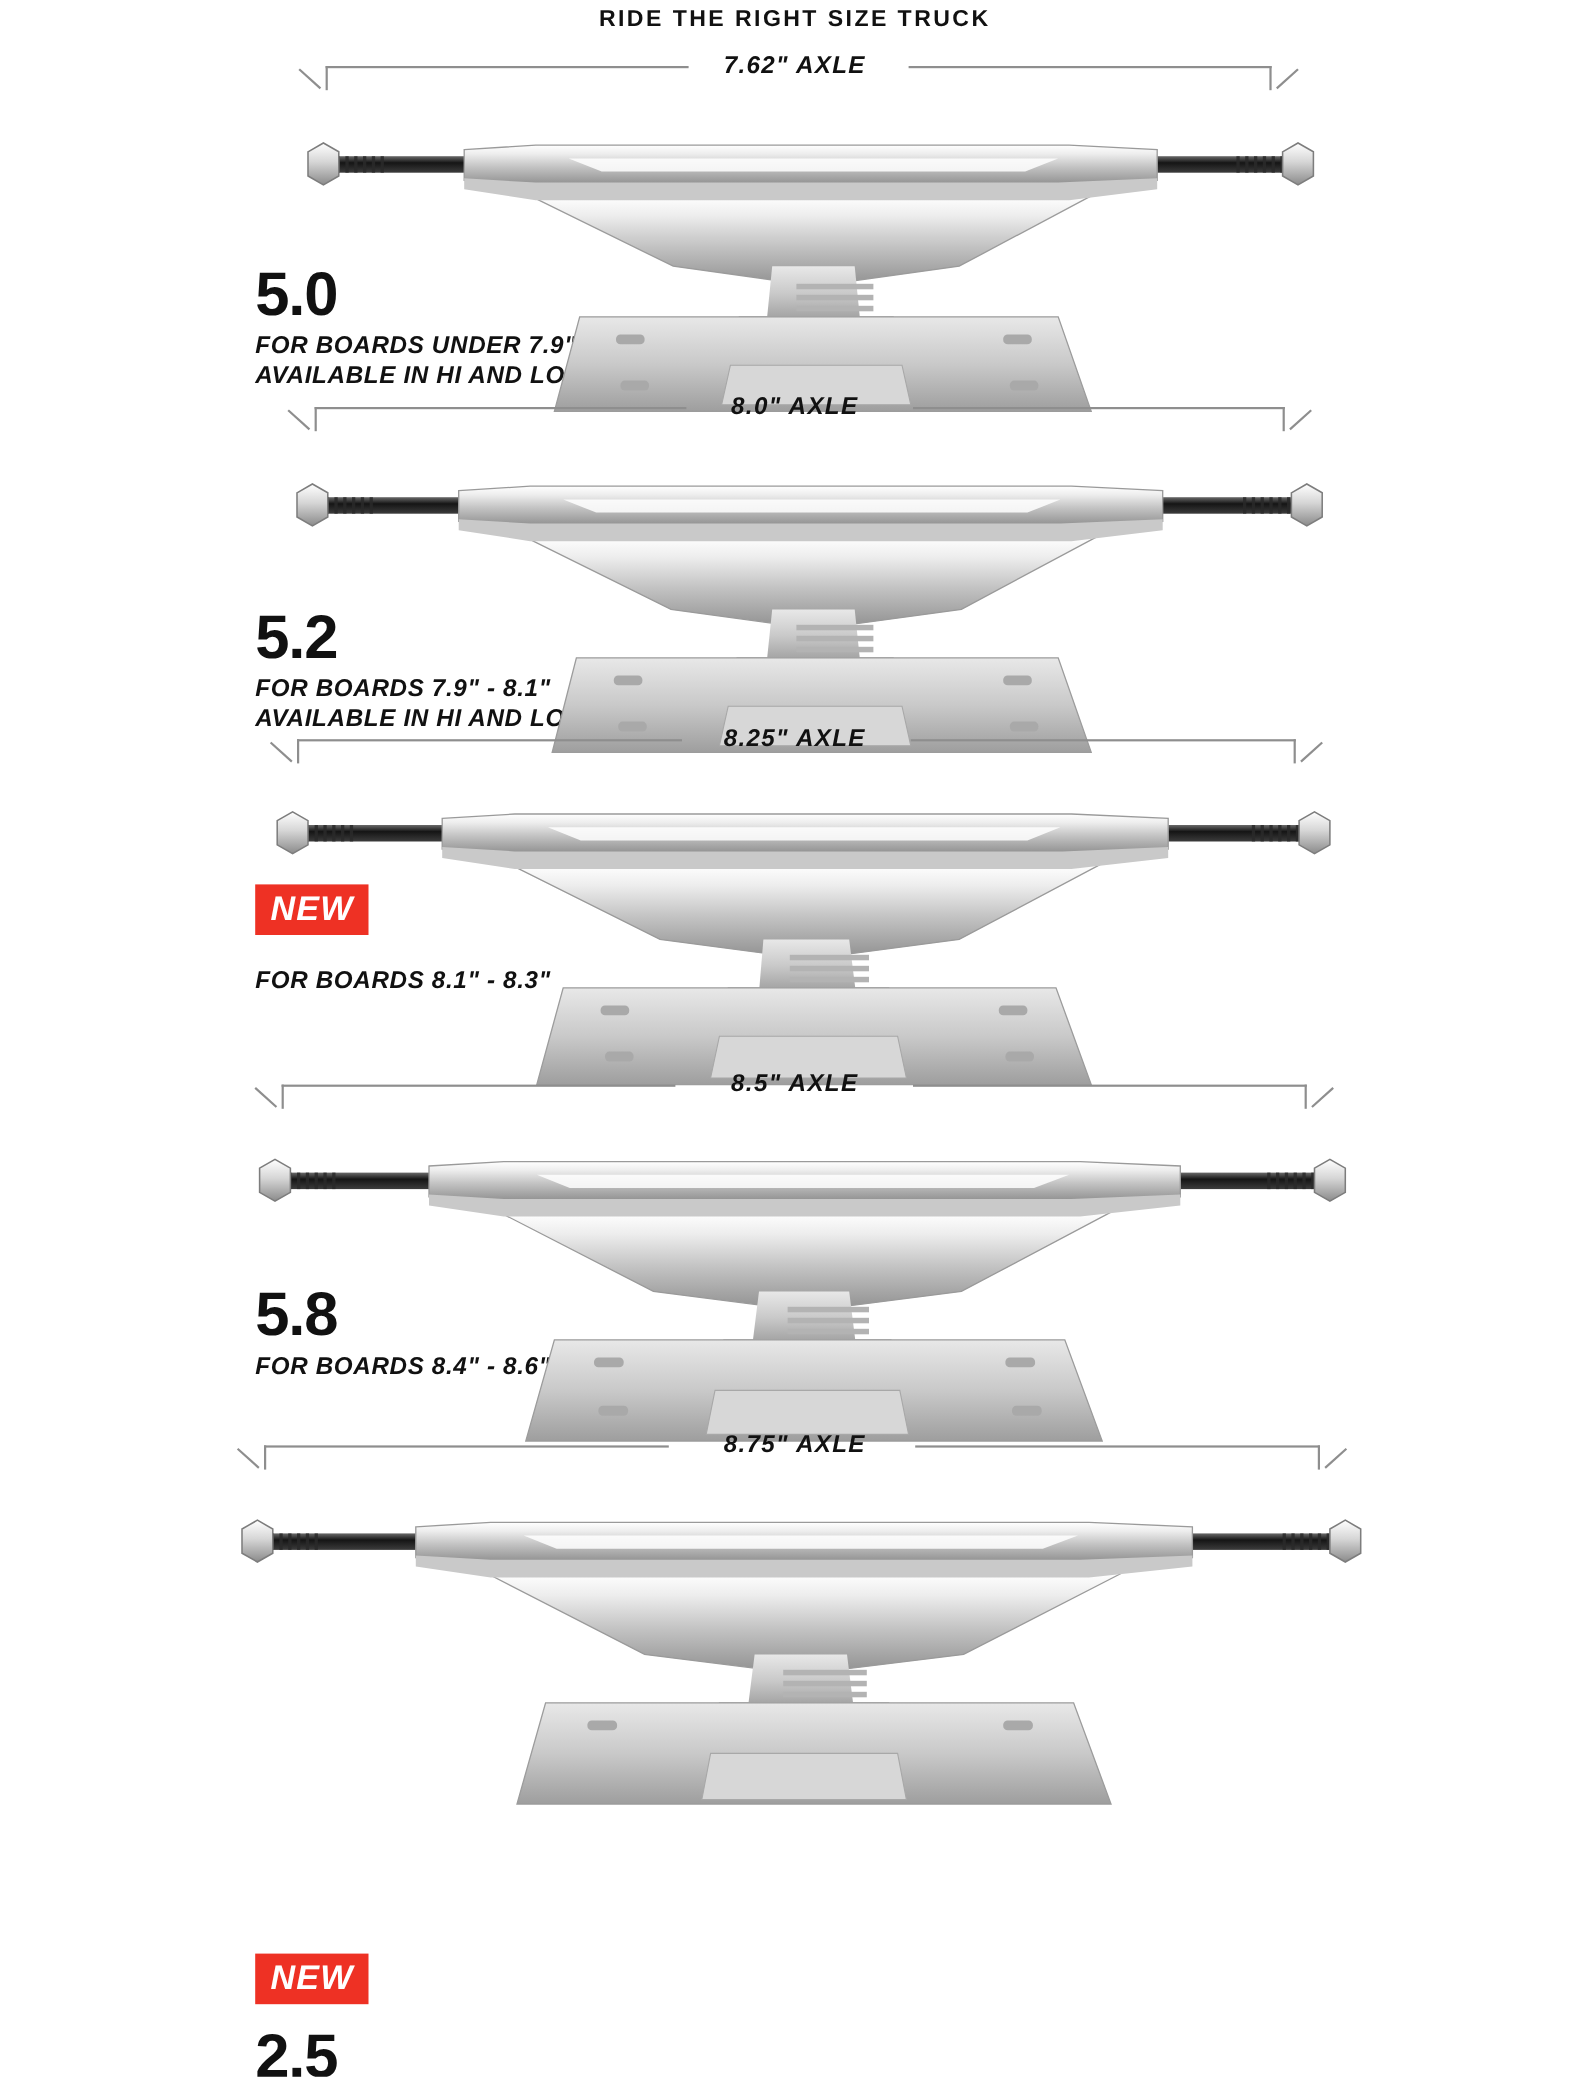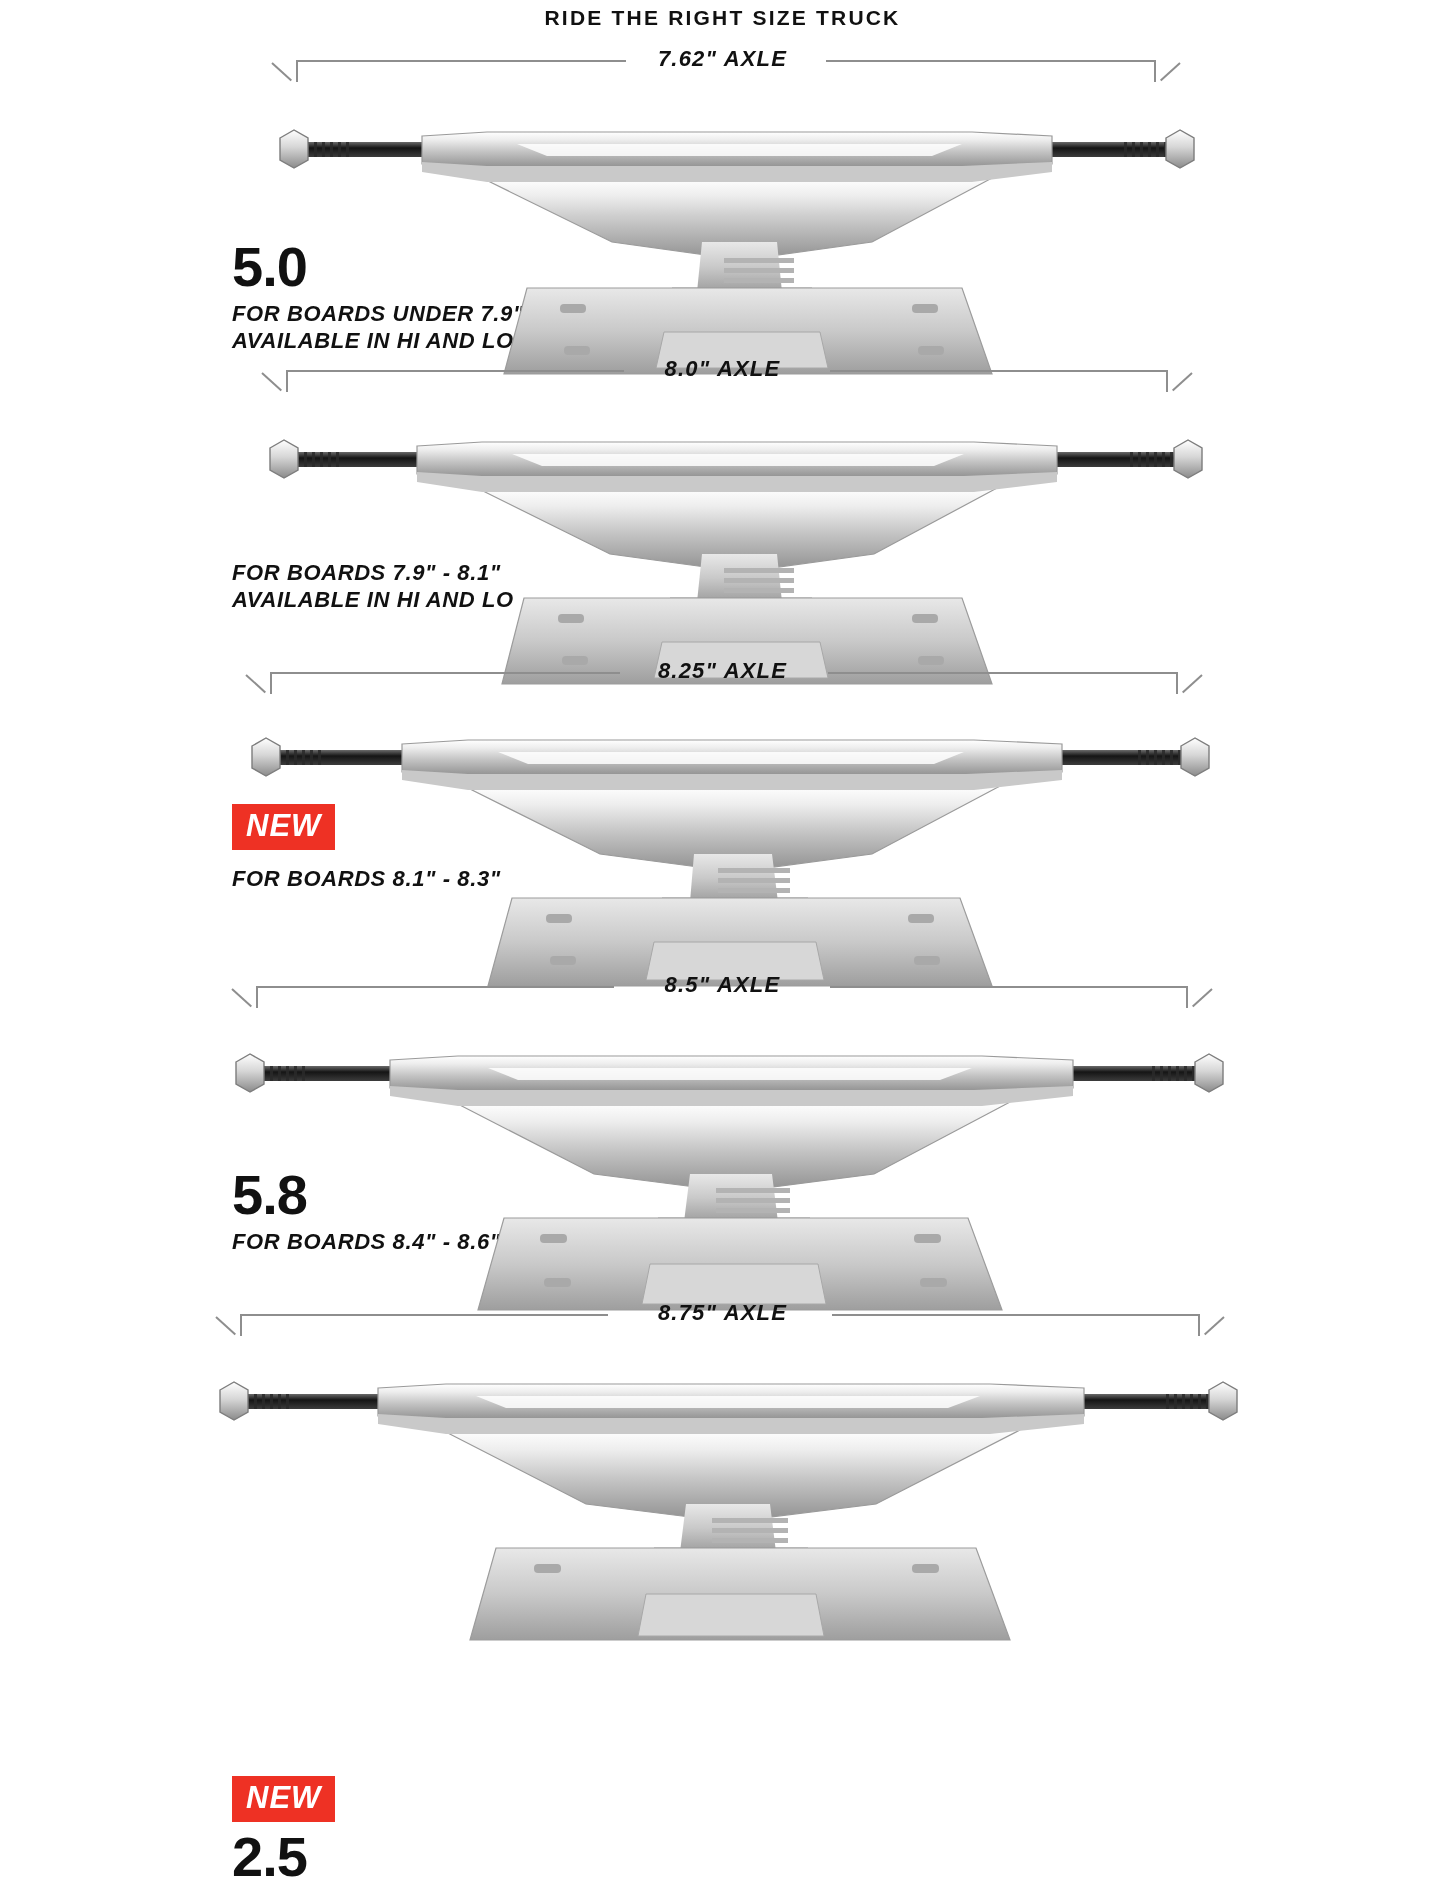--- a/index.html
+++ b/index.html
@@ -92,21 +92,21 @@
   }
   .new-badge {
     display: inline-block;
     background: #ee3124;
     color: #ffffff;
     font-size: 31px;
     font-weight: bold;
     font-style: italic;
     letter-spacing: 1px;
     padding: 4px 14px 6px 14px;
-    margin-bottom: 8px;
+    margin-bottom: 20px;
   }
   .size {
     font-size: 56px;
     font-weight: bold;
     letter-spacing: -1px;
     line-height: 0.95;
     color: #111111;
   }
   .desc {
     font-size: 22px;
@@ -229,20 +229,21 @@
         <div class="hline" style="left:0;width:338px;"></div>
         <div class="hline" style="left:544px;width:338px;"></div>
         <div class="tick" style="left:0;"></div>
         <div class="tick" style="left:880px;"></div>
         <div class="diag-l" style="left:-24px;top:2px;"></div>
         <div class="diag-r" style="right:-24px;top:2px;"></div>
       </div>
     </div>
 
     <div class="info" style="top:196px;">
+      <div class="size">5.2</div>
       <div class="desc">FOR BOARDS 7.9" - 8.1"
 AVAILABLE IN HI AND LO</div>
     </div>
 
     <div class="truck" style="left:262px;top:46px;">
       <svg width="950" height="300" viewBox="0 0 950 300">
         <defs>
           <linearGradient id="hangerG2" x1="0" y1="0" x2="0" y2="1">
             <stop offset="0%" stop-color="#ffffff"></stop>
               <stop offset="22%" stop-color="#ededed"></stop>

